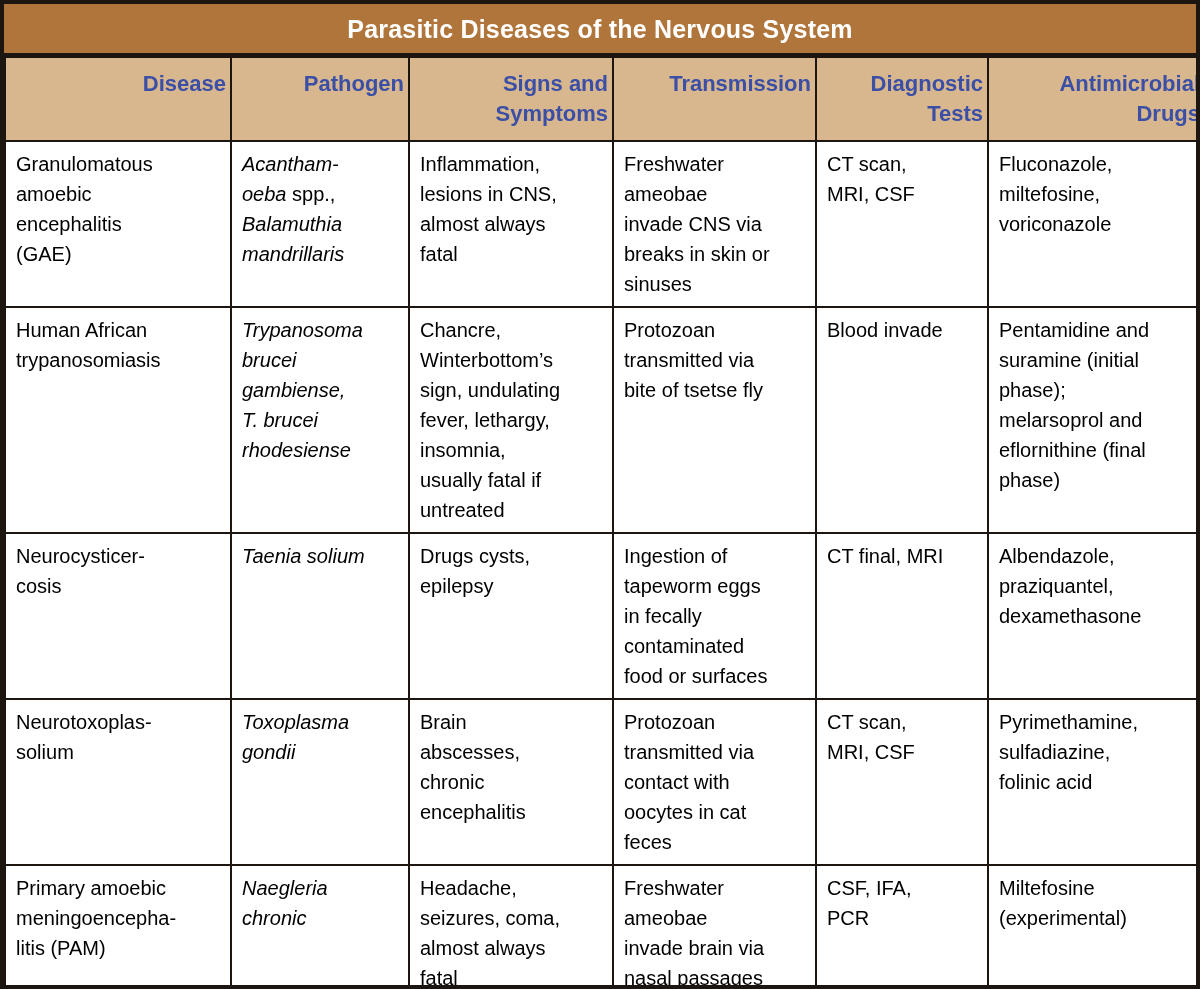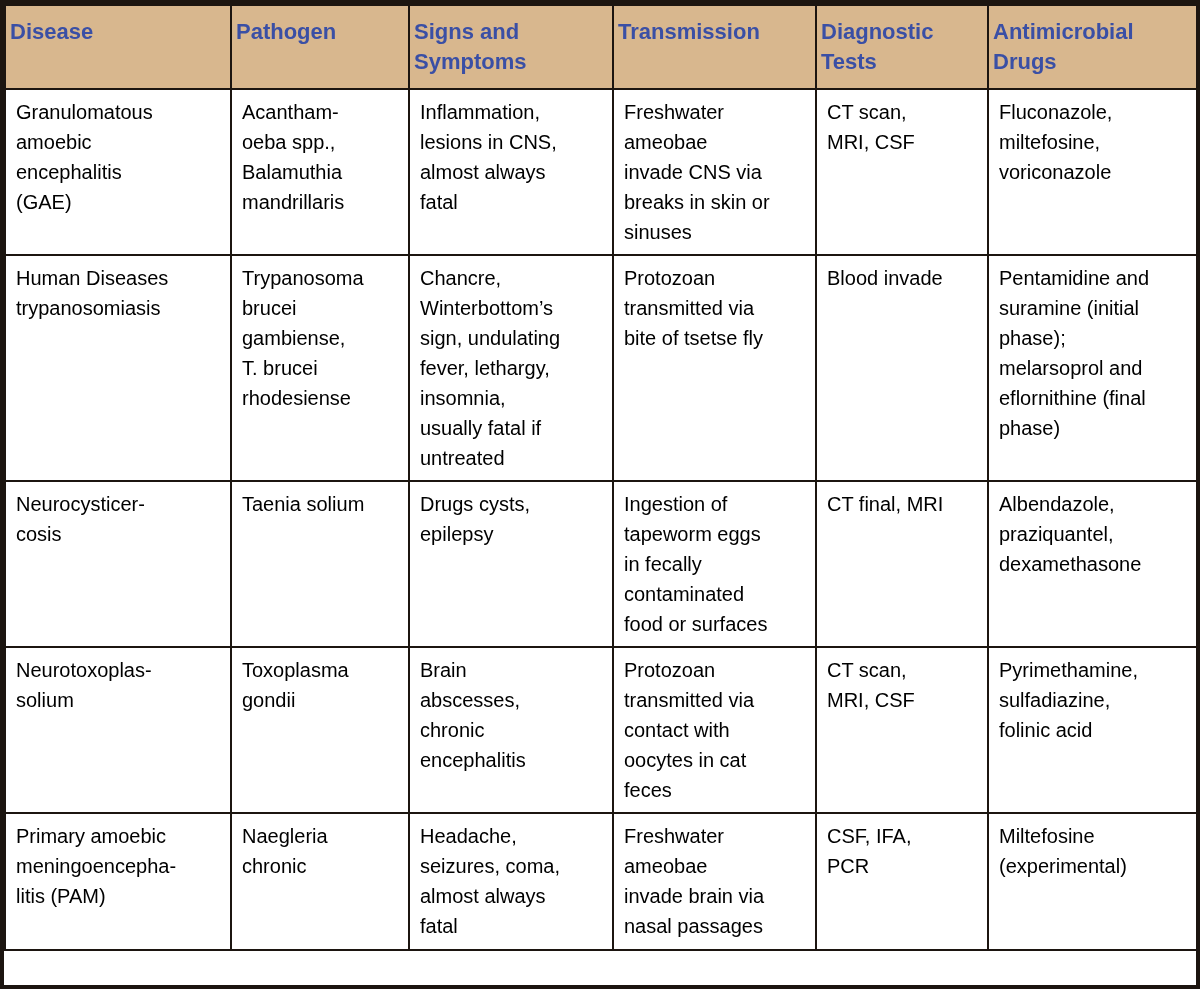--- a/index.html
+++ b/index.html
@@ -42,45 +42,46 @@
   th, td {
     border: 2px solid var(--border);
     vertical-align: top;
     overflow: hidden;
   }
   thead th {
     background: var(--header-bg);
     color: var(--header-text);
     font-size: 22px;
     font-weight: bold;
-    text-align: left;
+    text-align: right;
     padding: 11px 4px 8px 4px;
     line-height: 30px;
     height: 84px;
   }
   tbody td {
     background: var(--body-bg);
     color: var(--body-text);
     font-size: 20px;
     line-height: 30px;
     padding: 7px 0 7px 10px;
     text-align: left;
   }
   .pre { white-space: pre-line; }
-  .italic { }
+  .italic { font-style: italic; }
   tr.r1 { height: 163px; }
   tr.r2 { height: 225px; }
   tr.r3 { height: 162px; }
   tr.r4 { height: 162px; }
   tr.r5 { height: 137px; }
 </style>
 </head>
 <body>
 
 <div class="table-wrap">
+  <div class="title-bar">Parasitic Diseases of the Nervous System</div>
   <table>
     <colgroup>
       <col style="width:226px">
       <col style="width:178px">
       <col style="width:204px">
       <col style="width:203px">
       <col style="width:172px">
       <col style="width:217px">
     </colgroup>
     <thead>
@@ -115,21 +116,21 @@
 invade CNS via
 breaks in skin or
 sinuses</td>
         <td class="pre">CT scan,
 MRI, CSF</td>
         <td class="pre">Fluconazole,
 miltefosine,
 voriconazole</td>
       </tr>
       <tr class="r2">
-        <td class="pre">Human Diseases
+        <td class="pre">Human African
 trypanosomiasis</td>
         <td class="pre"><span class="italic">Trypanosoma
 brucei
 gambiense,
 T. brucei
 rhodesiense</span></td>
         <td class="pre">Chancre,
 Winterbottom’s
 sign, undulating
 fever, lethargy,

